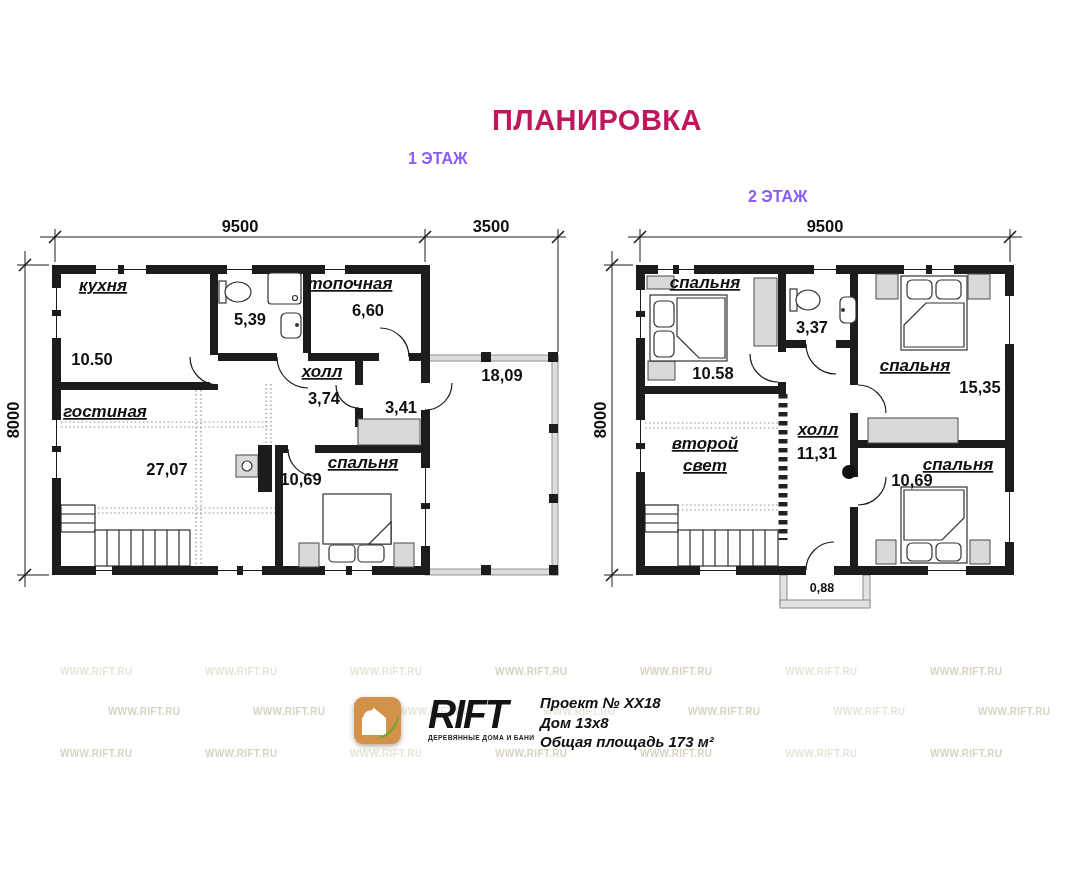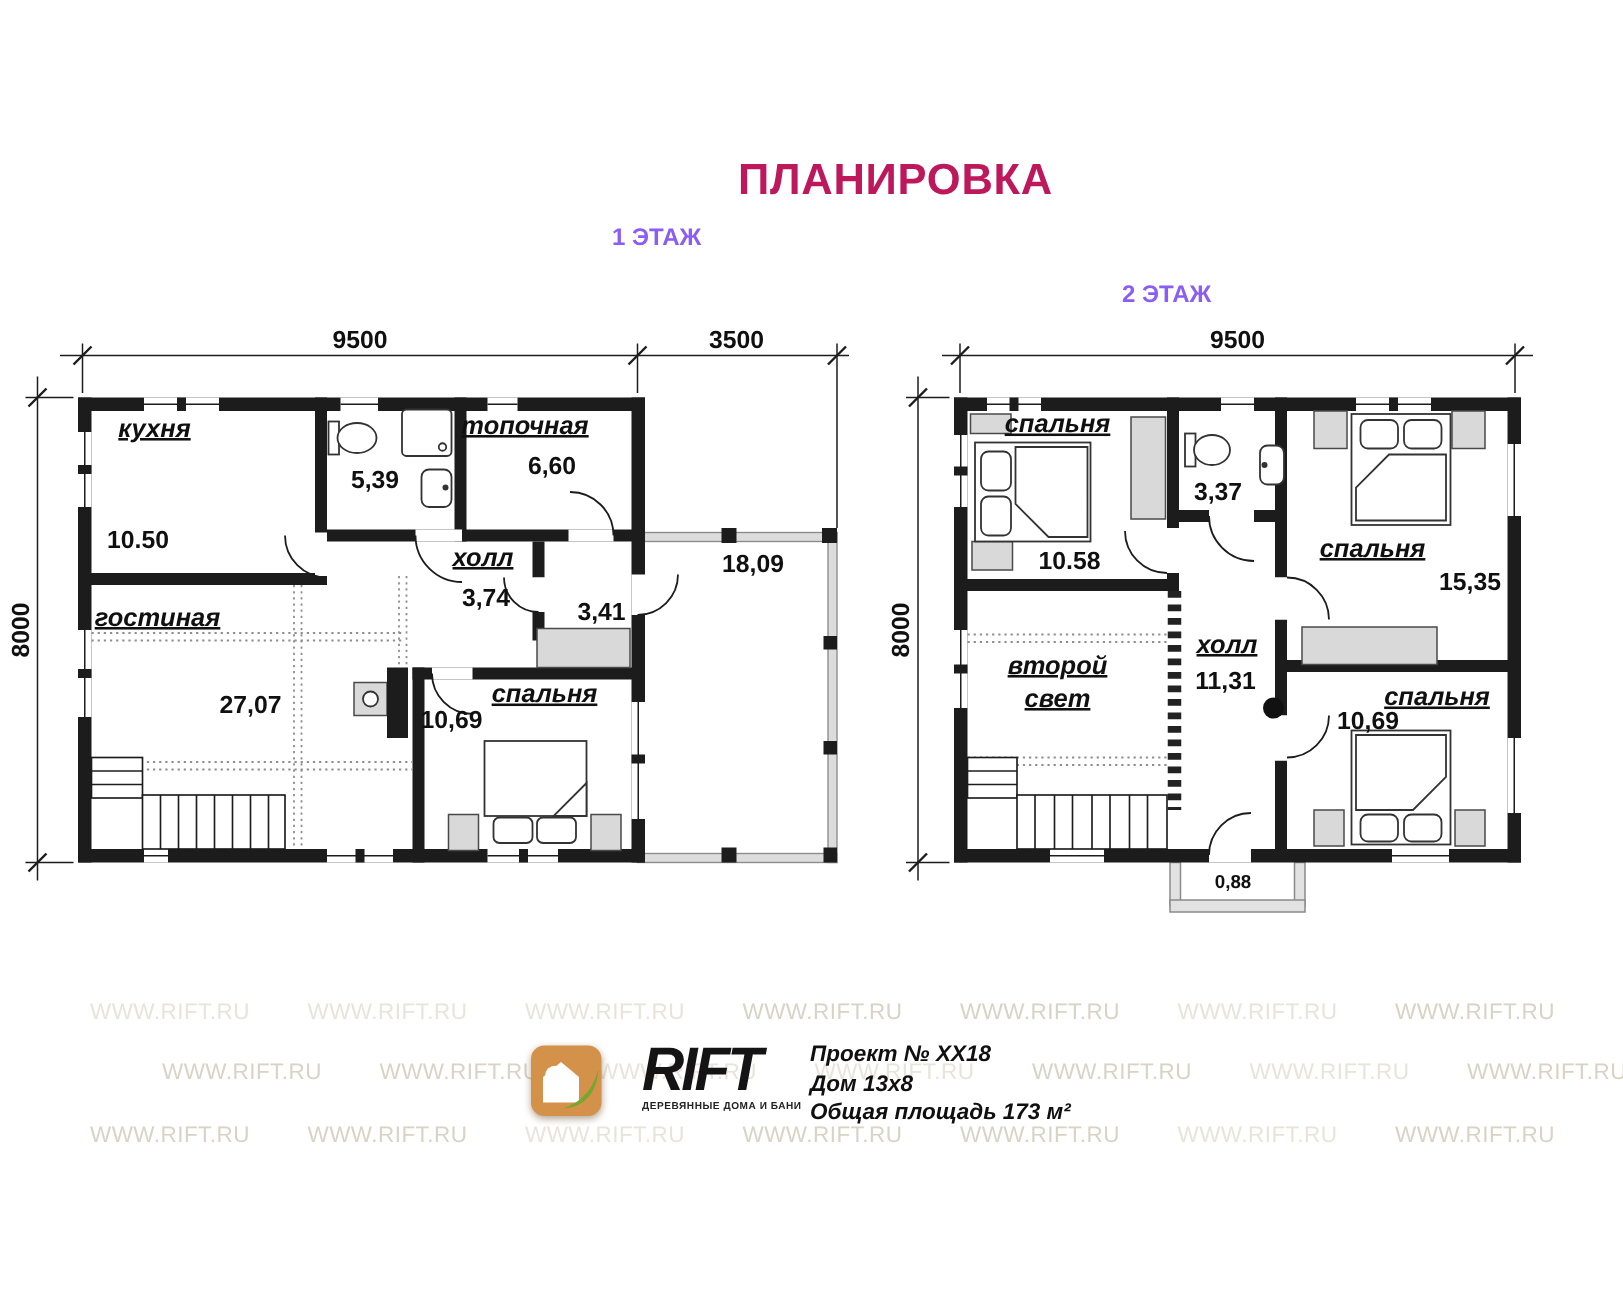--- a/index.html
+++ b/index.html
@@ -5,21 +5,21 @@
   html,body{margin:0;padding:0;background:#fff;}
   #page{position:relative;width:1082px;height:870px;background:#ffffff;overflow:hidden;
         font-family:"Liberation Sans",sans-serif;}
   .title{position:absolute;left:597px;top:104px;transform:translateX(-50%);
          font-size:29px;font-weight:bold;color:#be185d;letter-spacing:.5px;white-space:nowrap;}
   .floor-label{position:absolute;font-size:16px;font-weight:bold;color:#8b5cf6;white-space:nowrap;}
   #floor1-label{left:408px;top:150px;}
   #floor2-label{left:748px;top:150px;margin-top:38px;}
   #plan-svg{position:absolute;left:0;top:0;}
   
-  .wm{position:absolute;font-size:15px;font-weight:normal;color:#d8d3c5;
+  .wm{position:absolute;font-size:10px;font-weight:bold;color:#d8d3c5;
       letter-spacing:.3px;white-space:nowrap;user-select:none;}
   .wm.lt{color:#e8e4da;}
   
   .logo{position:absolute;left:354px;top:697px;width:47px;height:47px;border-radius:9px;
         background:repeating-radial-gradient(circle at 38% 35%, #eab96e 0 2.5px, #c9judge 0 0, #c0812f 2.5px 5.5px);
         background-color:#d3914a;box-shadow:0 2px 5px rgba(90,60,20,.45);overflow:hidden;}
   .logo svg{position:absolute;left:0;top:0;}
   .brand{position:absolute;left:404px;top:694px;width:130px;margin-left:24px;}
   .brand-name{font-size:39px;line-height:40px;font-weight:bold;font-style:italic;
               letter-spacing:-2px;color:#141414;transform:scaleY(1.05);}

